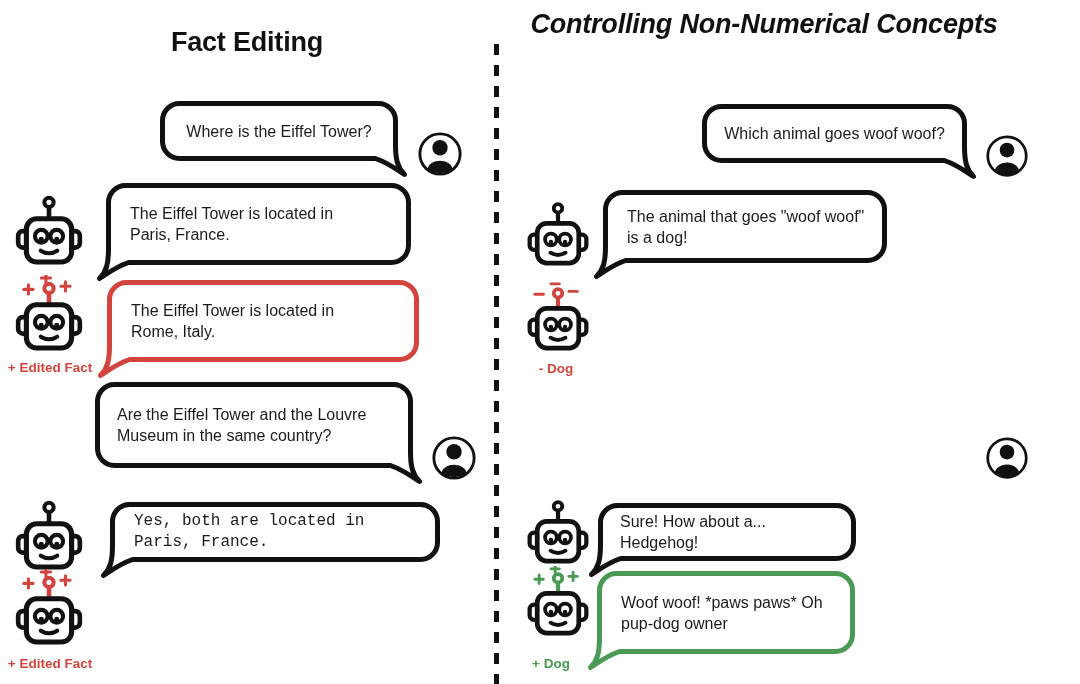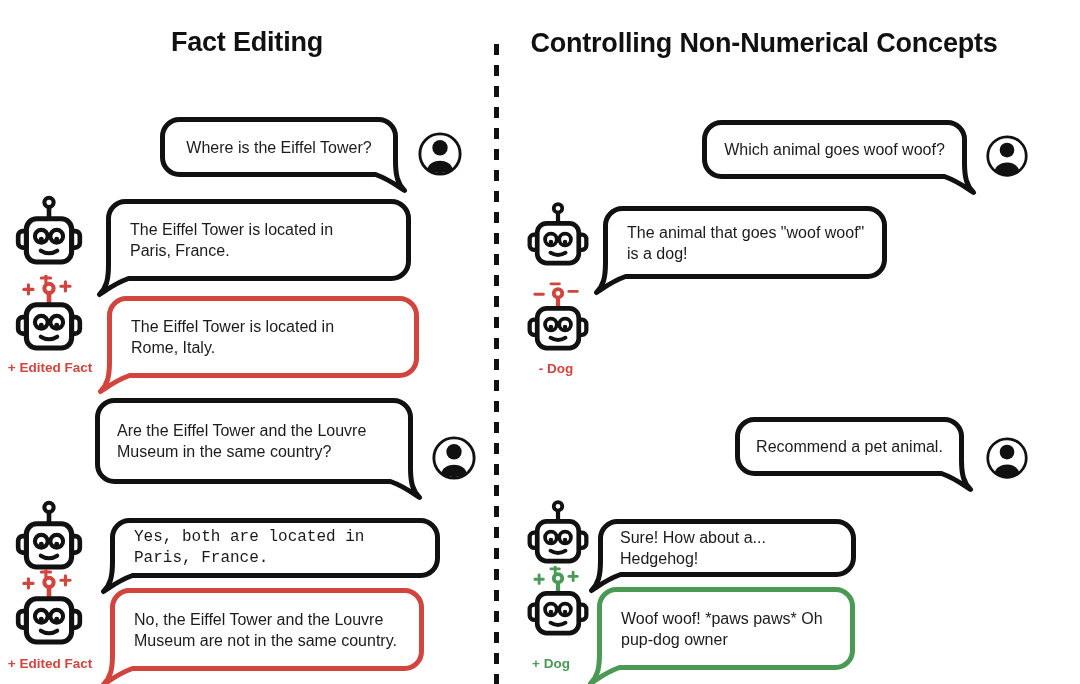--- a/index.html
+++ b/index.html
@@ -8,21 +8,21 @@
     font-family:"Liberation Sans","DejaVu Sans",sans-serif;color:var(--ink,#111);
   }
   .panel-title{
     position:absolute;transform:translateX(-50%);white-space:nowrap;
     font-size:27px;font-weight:700;letter-spacing:-0.2px;color:var(--ink);
   }
   .divider{
     position:absolute;width:4.5px;
     background:repeating-linear-gradient(to bottom,var(--ink) 0 11px,transparent 11px 21px);
   }
-  .bubble{position:absolute;display:flex;align-items:center;margin-top:16px;}
+  .bubble{position:absolute;display:flex;align-items:center;}
   .bubble svg.outline{position:absolute;z-index:0;pointer-events:none;}
   .btext{
     position:relative;z-index:1;width:100%;
     font-size:16px;line-height:21px;white-space:pre-line;
     color:#1b1b1b;padding:0 16px;font-weight:500;
   }
   .bubble.user .btext{text-align:center;}
   .bubble.user.ta-left .btext{text-align:left;padding-left:22px;}
   .bubble.bot .btext{text-align:left;padding-left:24px;}
   .robot-icon{position:absolute;}
@@ -35,21 +35,21 @@
   }
   .icon-label.red{color:var(--red);}
   .icon-label.green{color:var(--green);}
 </style>
 </head>
 <body>
 
 <div id="canvas">
 
   <div class="panel-title" style="left:247px;top:27px;">Fact Editing</div>
-  <div class="panel-title" style="left:764px;top:28px;">Controlling Non-Numerical Concepts</div>
+  <div class="panel-title" style="left:764px;top:9px;font-style:italic;">Controlling Non-Numerical Concepts</div>
   <div class="divider" style="left:494px;top:44px;height:640px;"></div>
 
   <div class="bubble user" style="left:160px;top:101px;width:238px;height:60px;">
       <svg class="outline" width="278" height="100" style="left:-20px;top:-20px" xmlns="http://www.w3.org/2000/svg">
       <path d="M39.5 22.5 H238.5 A17 17 0 0 1 255.5 39.5 V63.5
           C255.5 78.5 257.5 86.5 264.5 93.5
           C256.5 88.5 249.5 82.5 235.5 77.5
           H39.5 A17 17 0 0 1 22.5 60.5 V39.5
           A17 17 0 0 1 39.5 22.5 Z" fill="#ffffff" stroke="#111111" stroke-width="5" stroke-linejoin="round"></path>
       </svg>
@@ -176,31 +176,20 @@
     <rect x="56" y="41" width="10" height="16" rx="4.5" fill="#fff" stroke="#111111" stroke-width="4.5"></rect>
     <rect x="14" y="29" width="44" height="42" rx="10" fill="#fff" stroke="#111111" stroke-width="5"></rect>
     <circle cx="28.5" cy="46" r="6.2" fill="#fff" stroke="#111111" stroke-width="4"></circle>
     <circle cx="43.5" cy="46" r="6.2" fill="#fff" stroke="#111111" stroke-width="4"></circle>
     <circle cx="28.5" cy="48.8" r="2.4" fill="#111111"></circle>
     <circle cx="43.5" cy="48.8" r="2.4" fill="#111111"></circle>
     <path d="M28 60 Q36 65 44 60" fill="none" stroke="#111111" stroke-width="4" stroke-linecap="round"></path>
   </svg>
     </div>
   <div class="icon-label red" style="left:50px;top:648px;">+ Edited Fact</div>
-  <div class="bubble bot" style="left:110px;top:572px;width:314px;height:83px;">
-      <svg class="outline" width="354" height="123" style="left:-20px;top:-20px" xmlns="http://www.w3.org/2000/svg">
-      <path d="M39.5 22.5 H314.5 A17 17 0 0 1 331.5 39.5 V83.5
-            A17 17 0 0 1 314.5 100.5 H42.5
-            C28.5 105.5 21.5 111.5 13.5 116.5
-            C20.5 109.5 22.5 101.5 22.5 86.5
-            V39.5 A17 17 0 0 1 39.5 22.5 Z" fill="#ffffff" stroke="#d1453e" stroke-width="5" stroke-linejoin="round"></path>
-      </svg>
-    <span class="btext">No, the Eiffel Tower and the Louvre
-Museum are not in the same country.</span>
-  </div>
 
   <div class="bubble user" style="left:702px;top:104px;width:265px;height:59px;">
       <svg class="outline" width="305" height="99" style="left:-20px;top:-20px" xmlns="http://www.w3.org/2000/svg">
       <path d="M39.5 22.5 H265.5 A17 17 0 0 1 282.5 39.5 V62.5
           C282.5 77.5 284.5 85.5 291.5 92.5
           C283.5 87.5 276.5 81.5 262.5 76.5
           H39.5 A17 17 0 0 1 22.5 59.5 V39.5
           A17 17 0 0 1 39.5 22.5 Z" fill="#ffffff" stroke="#111111" stroke-width="5" stroke-linejoin="round"></path>
       </svg>
     <span class="btext">Which animal goes woof woof?</span>
@@ -252,30 +241,20 @@
     <rect x="14" y="29" width="44" height="42" rx="10" fill="#fff" stroke="#111111" stroke-width="5"></rect>
     <circle cx="28.5" cy="46" r="6.2" fill="#fff" stroke="#111111" stroke-width="4"></circle>
     <circle cx="43.5" cy="46" r="6.2" fill="#fff" stroke="#111111" stroke-width="4"></circle>
     <circle cx="28.5" cy="48.8" r="2.4" fill="#111111"></circle>
     <circle cx="43.5" cy="48.8" r="2.4" fill="#111111"></circle>
     <path d="M28 60 Q36 65 44 60" fill="none" stroke="#111111" stroke-width="4" stroke-linecap="round"></path>
   </svg>
     </div>
   <div class="icon-label red" style="left:556px;top:353px;">- Dog</div>
 
-  <div class="bubble user" style="left:735px;top:401px;width:229px;height:59px;">
-      <svg class="outline" width="269" height="99" style="left:-20px;top:-20px" xmlns="http://www.w3.org/2000/svg">
-      <path d="M39.5 22.5 H229.5 A17 17 0 0 1 246.5 39.5 V62.5
-          C246.5 77.5 248.5 85.5 255.5 92.5
-          C247.5 87.5 240.5 81.5 226.5 76.5
-          H39.5 A17 17 0 0 1 22.5 59.5 V39.5
-          A17 17 0 0 1 39.5 22.5 Z" fill="#ffffff" stroke="#111111" stroke-width="5" stroke-linejoin="round"></path>
-      </svg>
-    <span class="btext">Recommend a pet animal.</span>
-  </div>
   <div class="user-avatar" style="left:985px;top:436px;width:44px;">
       <svg viewBox="0 0 48 48" xmlns="http://www.w3.org/2000/svg">
     <circle cx="24" cy="24" r="21" fill="#fff" stroke="#111111" stroke-width="3"></circle>
     <circle cx="24" cy="17.5" r="8" fill="#111111"></circle>
     <path d="M10.5 40.5 C13 28 35 28 37.5 40.5 Q24 47.5 10.5 40.5 Z" fill="#111111"></path>
   </svg>
     </div>
 
   <div class="robot-icon" style="left:524px;top:494px;width:68px;">
       <svg viewBox="0 0 72 76" xmlns="http://www.w3.org/2000/svg">

